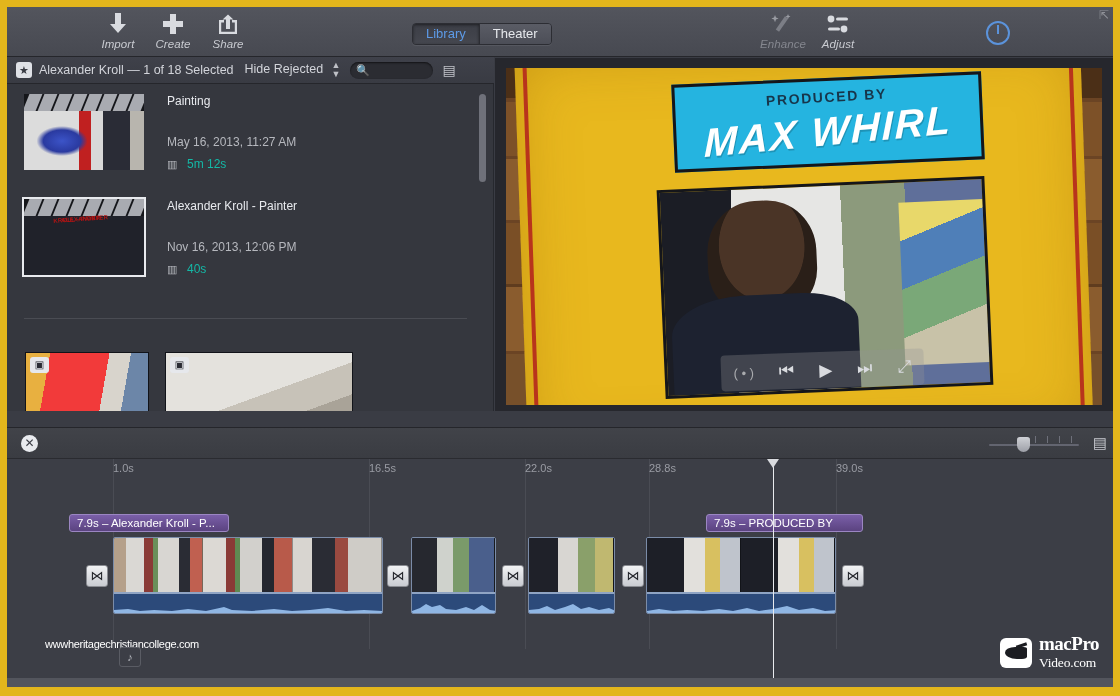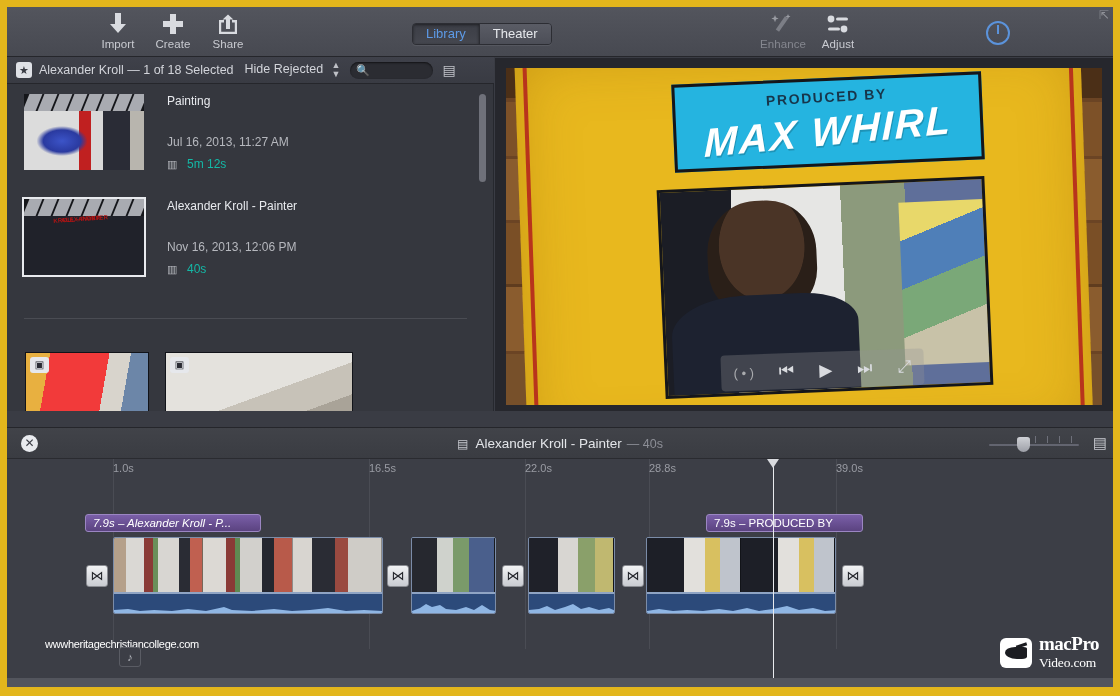--- a/index.html
+++ b/index.html
@@ -21,21 +21,21 @@
     position: absolute; left: 0; top: 0; right: 0; height: 50px;
     background: linear-gradient(#53555d, #474951);
     border-bottom: 1px solid #25262b;
   }
   .tb-item {
     position: absolute; top: 4px; width: 62px; height: 44px;
     display: flex; flex-direction: column; align-items: center; justify-content: flex-start;
     color: #c9cbd1; font-size: 11.5px;
   }
   .tb-item .glyph { height: 26px; display:flex; align-items:center; justify-content:center; }
-  .tb-item .lbl { margin-top: 1px; letter-spacing: .1px; }
+  .tb-item .lbl { margin-top: 1px; letter-spacing: .1px; font-style: italic; }
   .tb-import { left: 80px; }
   .tb-create { left: 135px; }
   .tb-share  { left: 190px; }
   .tb-enhance{ left: 745px; color: #85878f; }
   .tb-adjust { left: 800px; }
 
   .seg {
     position: absolute; left: 405px; top: 16px;
     height: 22px; display: flex;
     border: 1px solid #2c2d33; border-radius: 4px; overflow: hidden;
@@ -452,21 +452,21 @@
           <i style="left:47px"></i>
             <i style="left:62px"></i>
             <i style="left:77px"></i>
           <i style="left:92px"></i>
             <i style="left:107px"></i>
         </div>
         <div class="ev-img img-painting"></div>
       </div>
       <div class="ev-meta">
         <div class="ev-name">Painting</div>
-        <div class="ev-date">Jul 16, 2013, 11:27 AM</div>
+        <div class="ev-date">May 16, 2013, 11:27 AM</div>
         <div class="ev-durico">▥</div>
         <div class="ev-dur">5m 12s</div>
       </div>
     </div>
 
     <div class="ev-row" style="top:115px;">
       <div class="ev-thumb sel">
         <div class="clapper">
           <i style="left:2px"></i>
             <i style="left:17px"></i>
@@ -525,23 +525,20 @@
         <span>⏮</span>
         <span>▶</span>
         <span>⏭</span>
         <span>⤢</span>
       </div>
     </div>
   </div>
 
   <div class="tlbar">
     <span class="close-x">✕</span>
-    <span class="tl-title">
-      <span class="film">▤</span><span>Alexander Kroll - Painter</span><span class="dur">— 40s</span>
-    </span>
     <span class="zoomslider">
       <span class="zs-track"></span>
       <span class="zs-tick" style="left:46px"></span>
       <span class="zs-tick" style="left:58px"></span>
       <span class="zs-tick" style="left:70px"></span>
       <span class="zs-tick" style="left:82px"></span>
       <span class="zs-knob"></span>
     </span>
     <span class="tl-filmbtn">▤</span>
   </div>
@@ -607,21 +604,21 @@
         </svg>
       </div>
     </div>
 
     <div class="transition" style="left:79px">⋈</div>
     <div class="transition" style="left:380px">⋈</div>
     <div class="transition" style="left:495px">⋈</div>
     <div class="transition" style="left:615px">⋈</div>
     <div class="transition" style="left:835px">⋈</div>
 
-    <div class="tlabel" style="left:78px; top:55px; width:176px;font-style:italic;">7.9s – Alexander Kroll - P...</div>
+    <div class="tlabel" style="left:62px; top:55px; width:160px;">7.9s – Alexander Kroll - P...</div>
     <div class="tlabel" style="left:699px; top:55px; width:157px;">7.9s – PRODUCED BY</div>
 
     <div class="playhead" style="left:766px"></div>
 
     <div class="watermark">wwwheritagechristiancollege.com</div>
     <div class="musicnote">♪</div>
 
     <div class="logo">
       <span class="mark"></span>
       <span class="txt">

